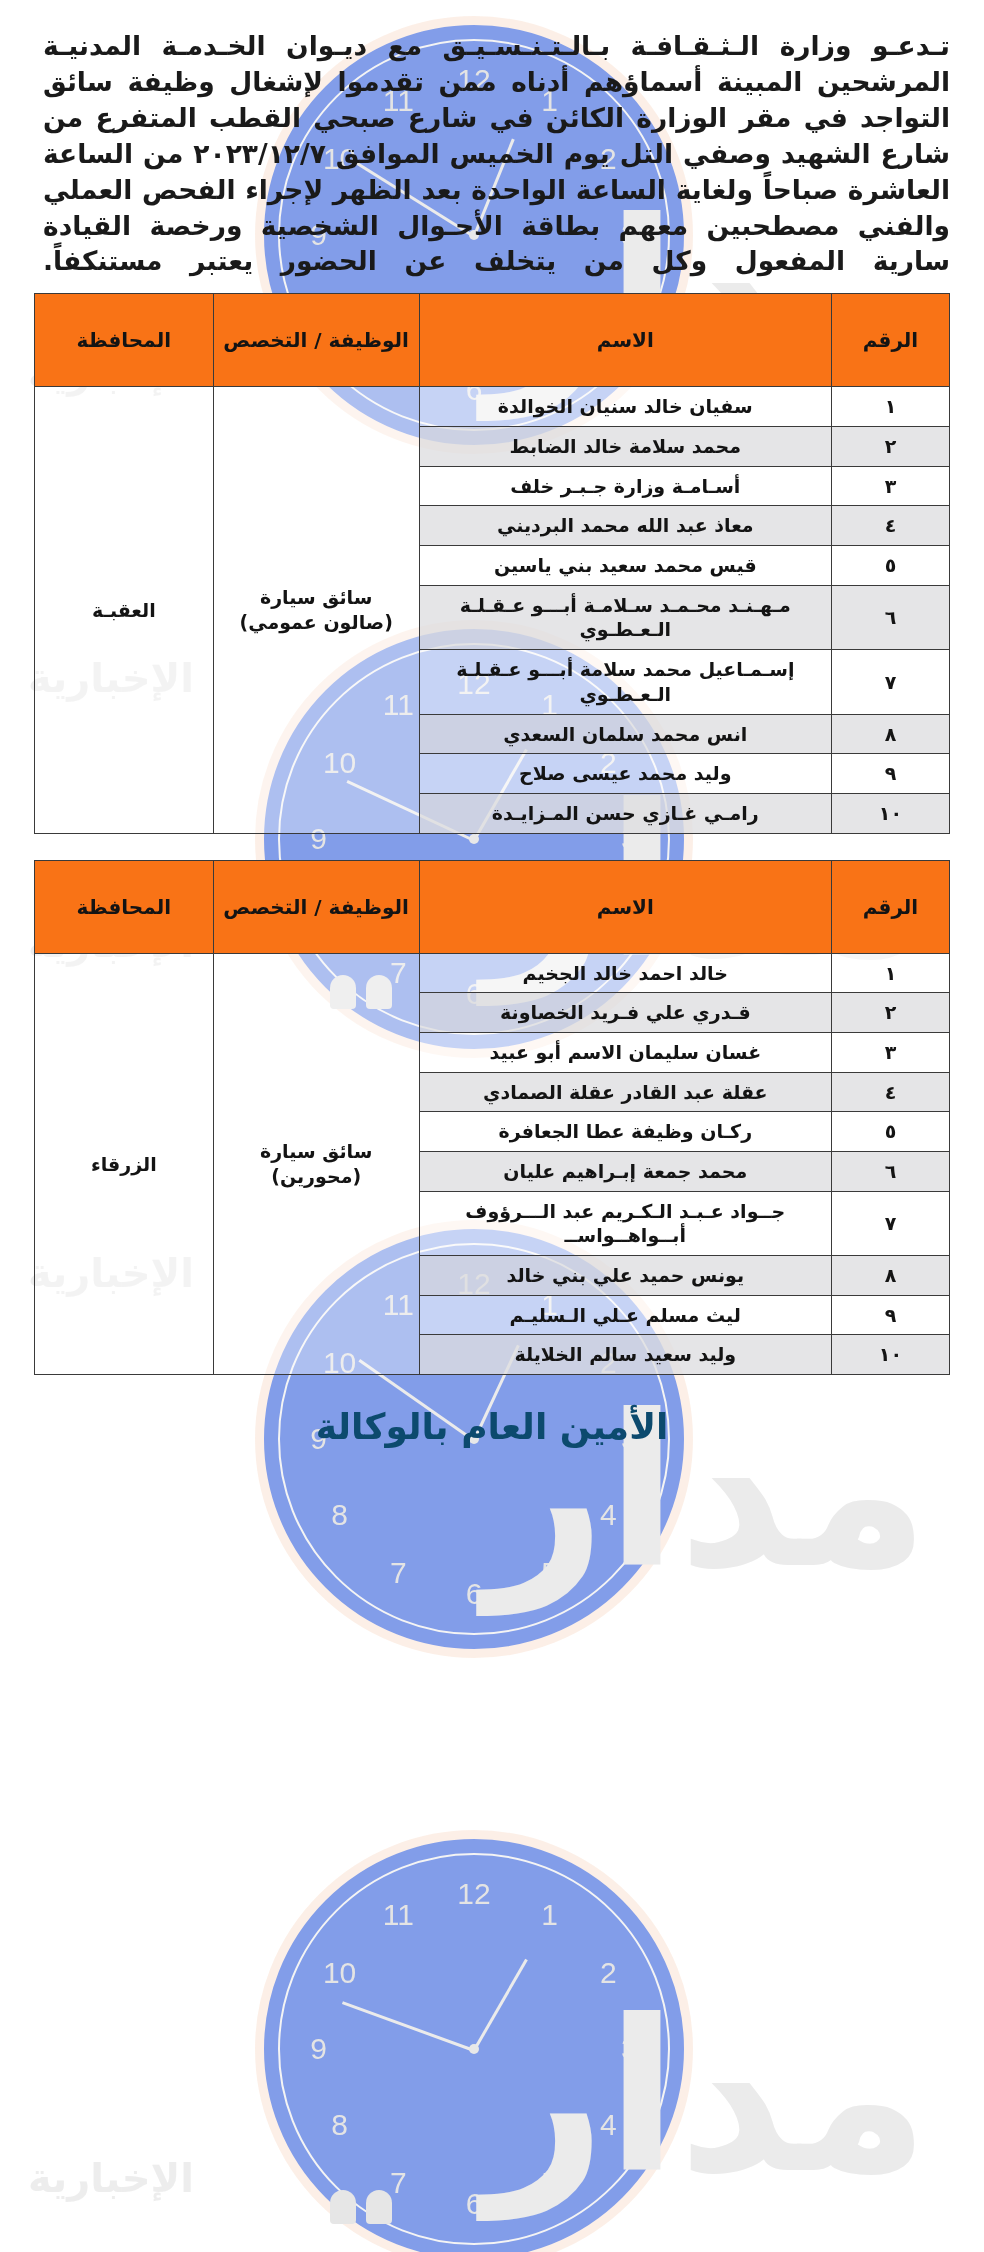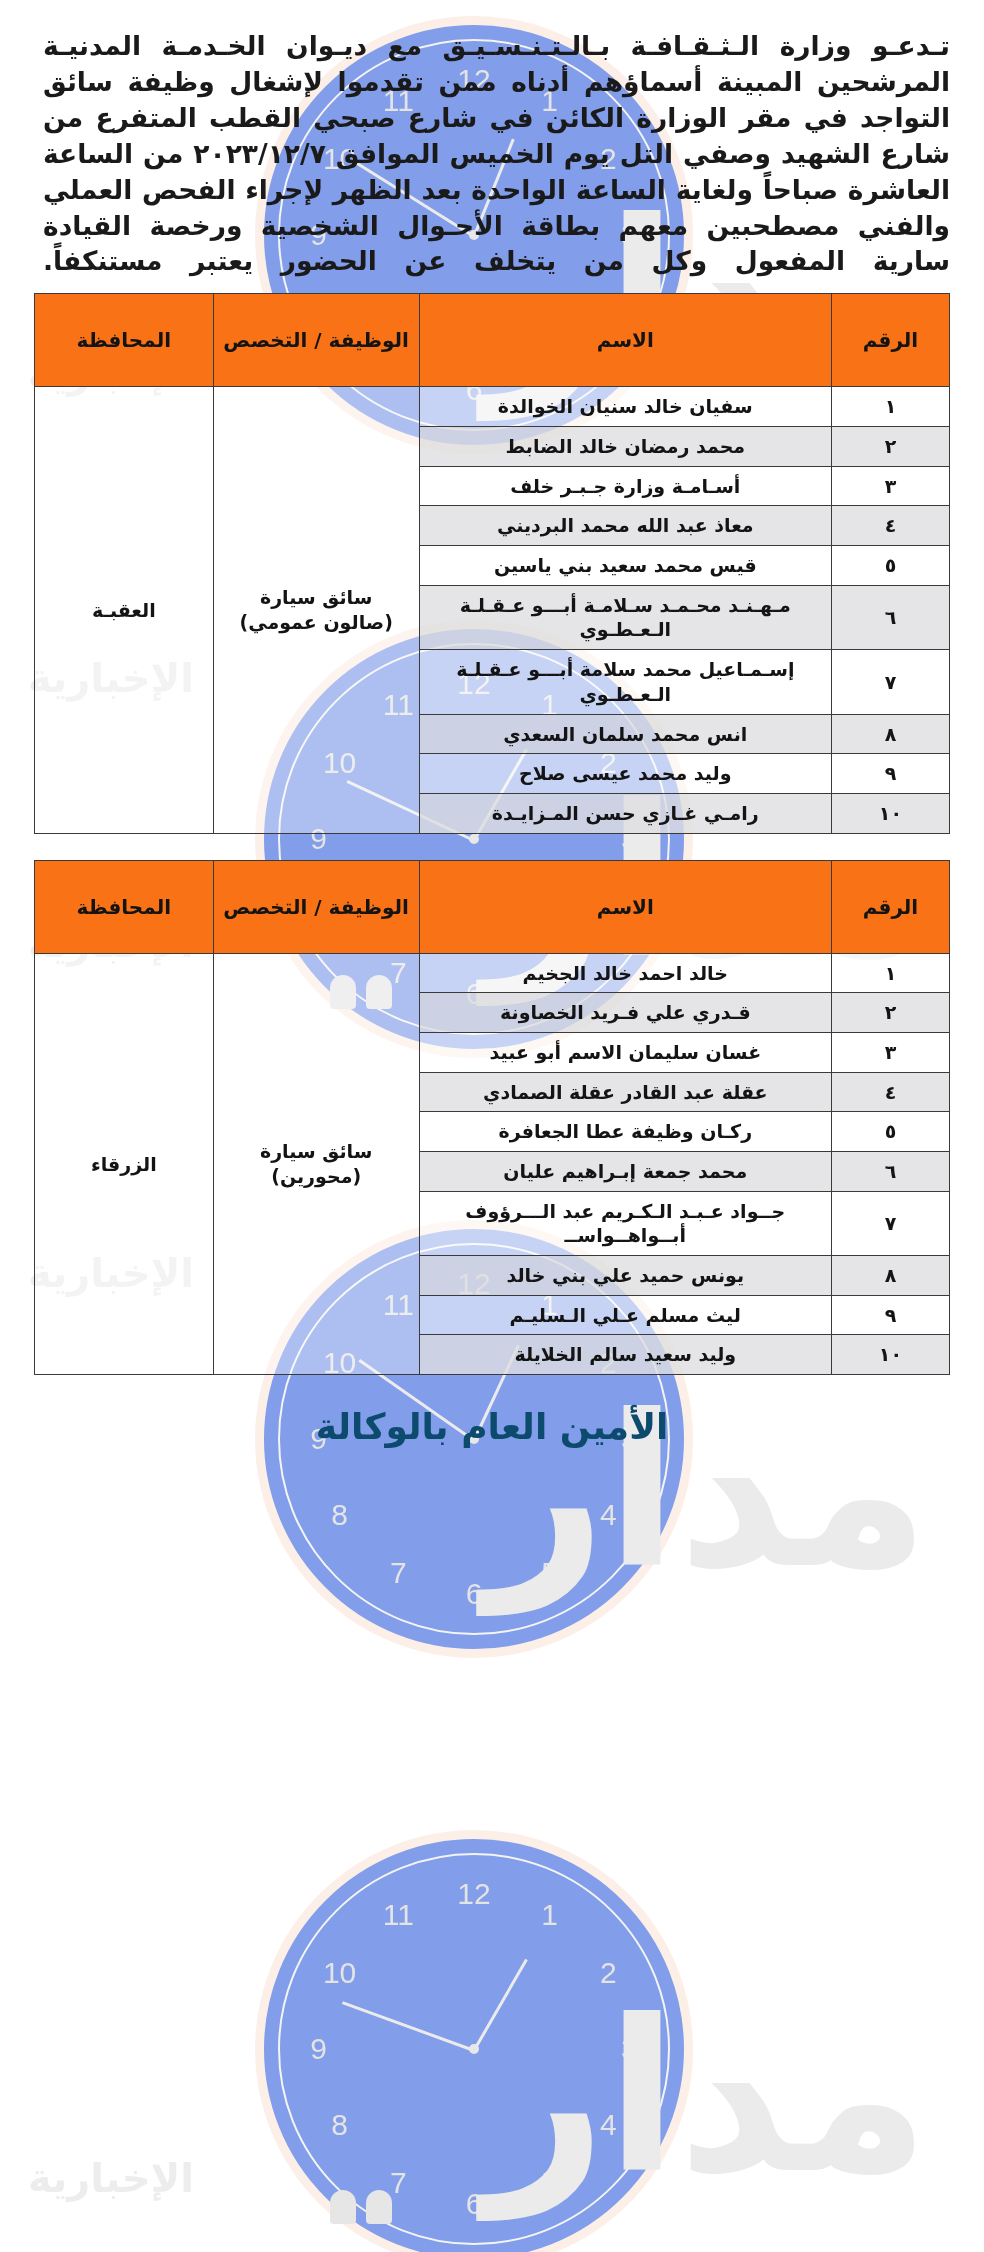--- a/index.html
+++ b/index.html
@@ -277,21 +277,21 @@
     </thead>
     <tbody>
       <tr>
         <td class="num-cell">١</td>
         <td class="name-cell">سفيان خالد سنيان الخوالدة</td>
         <td class="job-cell" rowspan="10">سائق سيارة (صالون عمومي)</td>
         <td class="gov-cell" rowspan="10">العقبـة</td>
       </tr>
       <tr>
         <td class="num-cell">٢</td>
-        <td class="name-cell">محمد رمضان خالد الضابط</td>
+        <td class="name-cell">محمد سلامة خالد الضابط</td>
       </tr>
       <tr>
         <td class="num-cell">٣</td>
         <td class="name-cell">أسـامـة وزارة جـبـر خلف</td>
       </tr>
       <tr>
         <td class="num-cell">٤</td>
         <td class="name-cell">معاذ عبد الله محمد البرديني</td>
       </tr>
       <tr>

